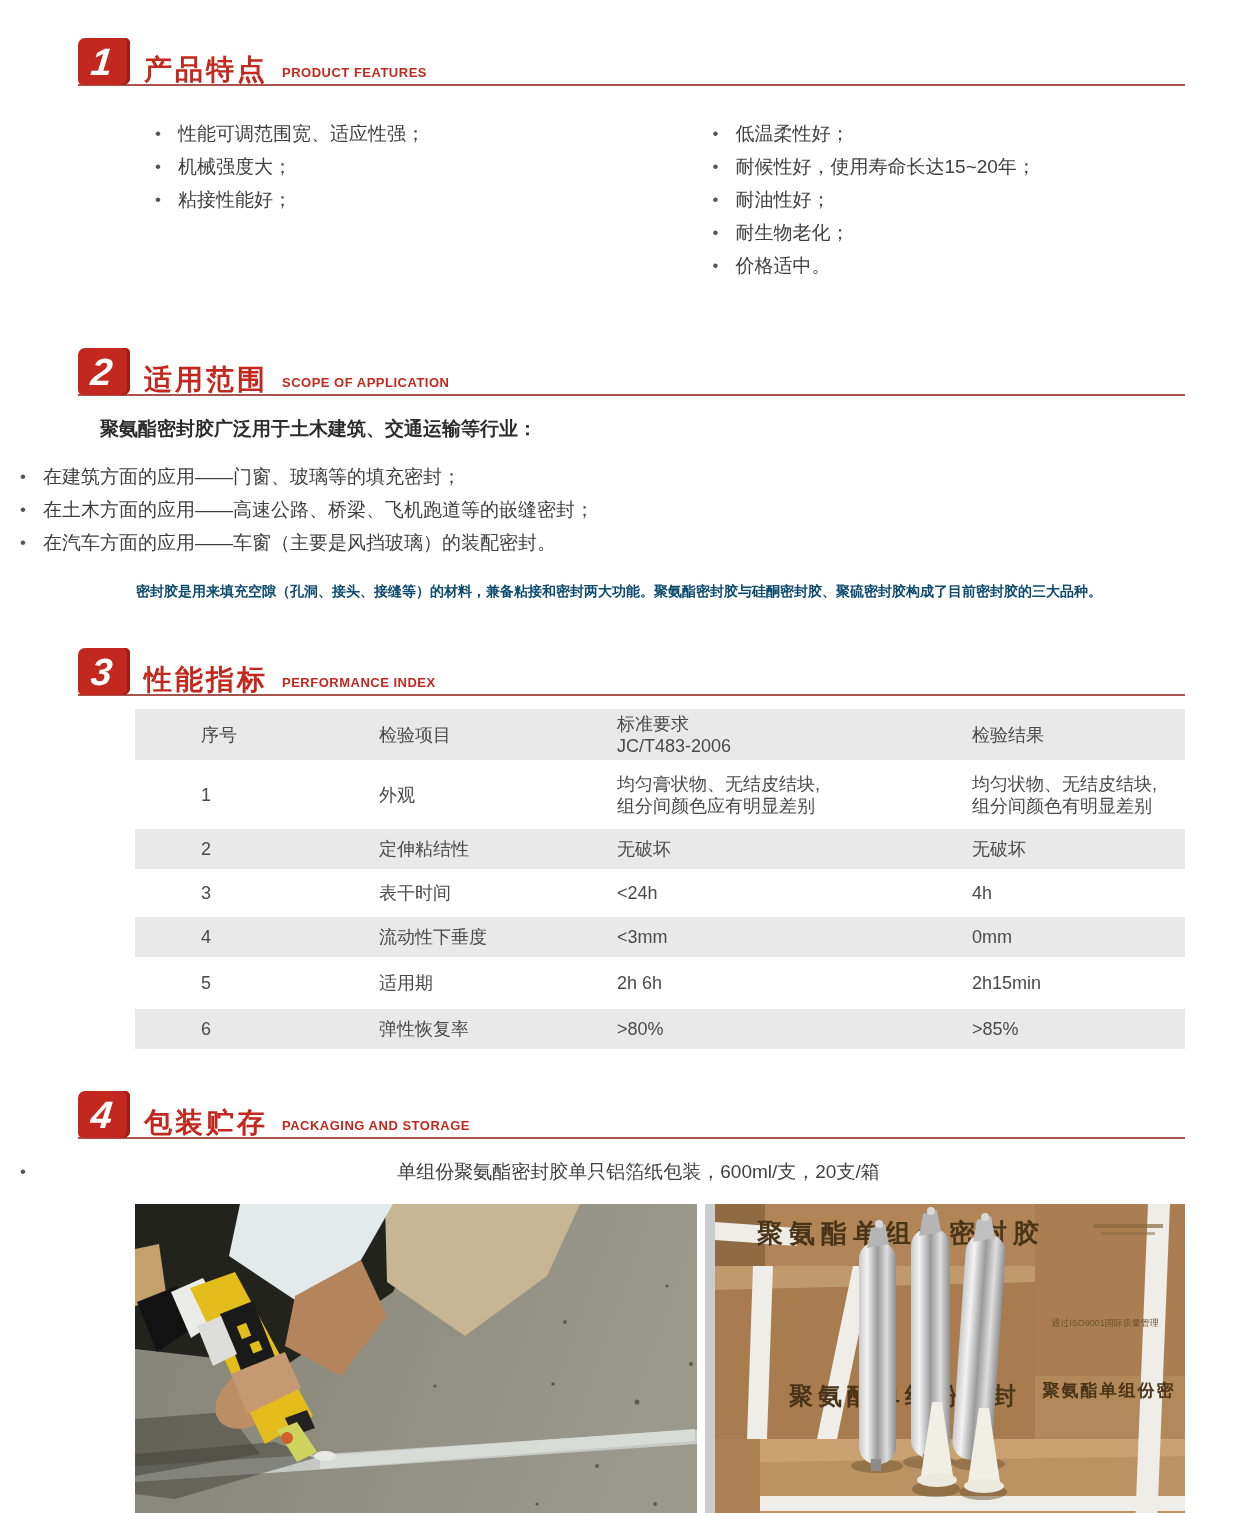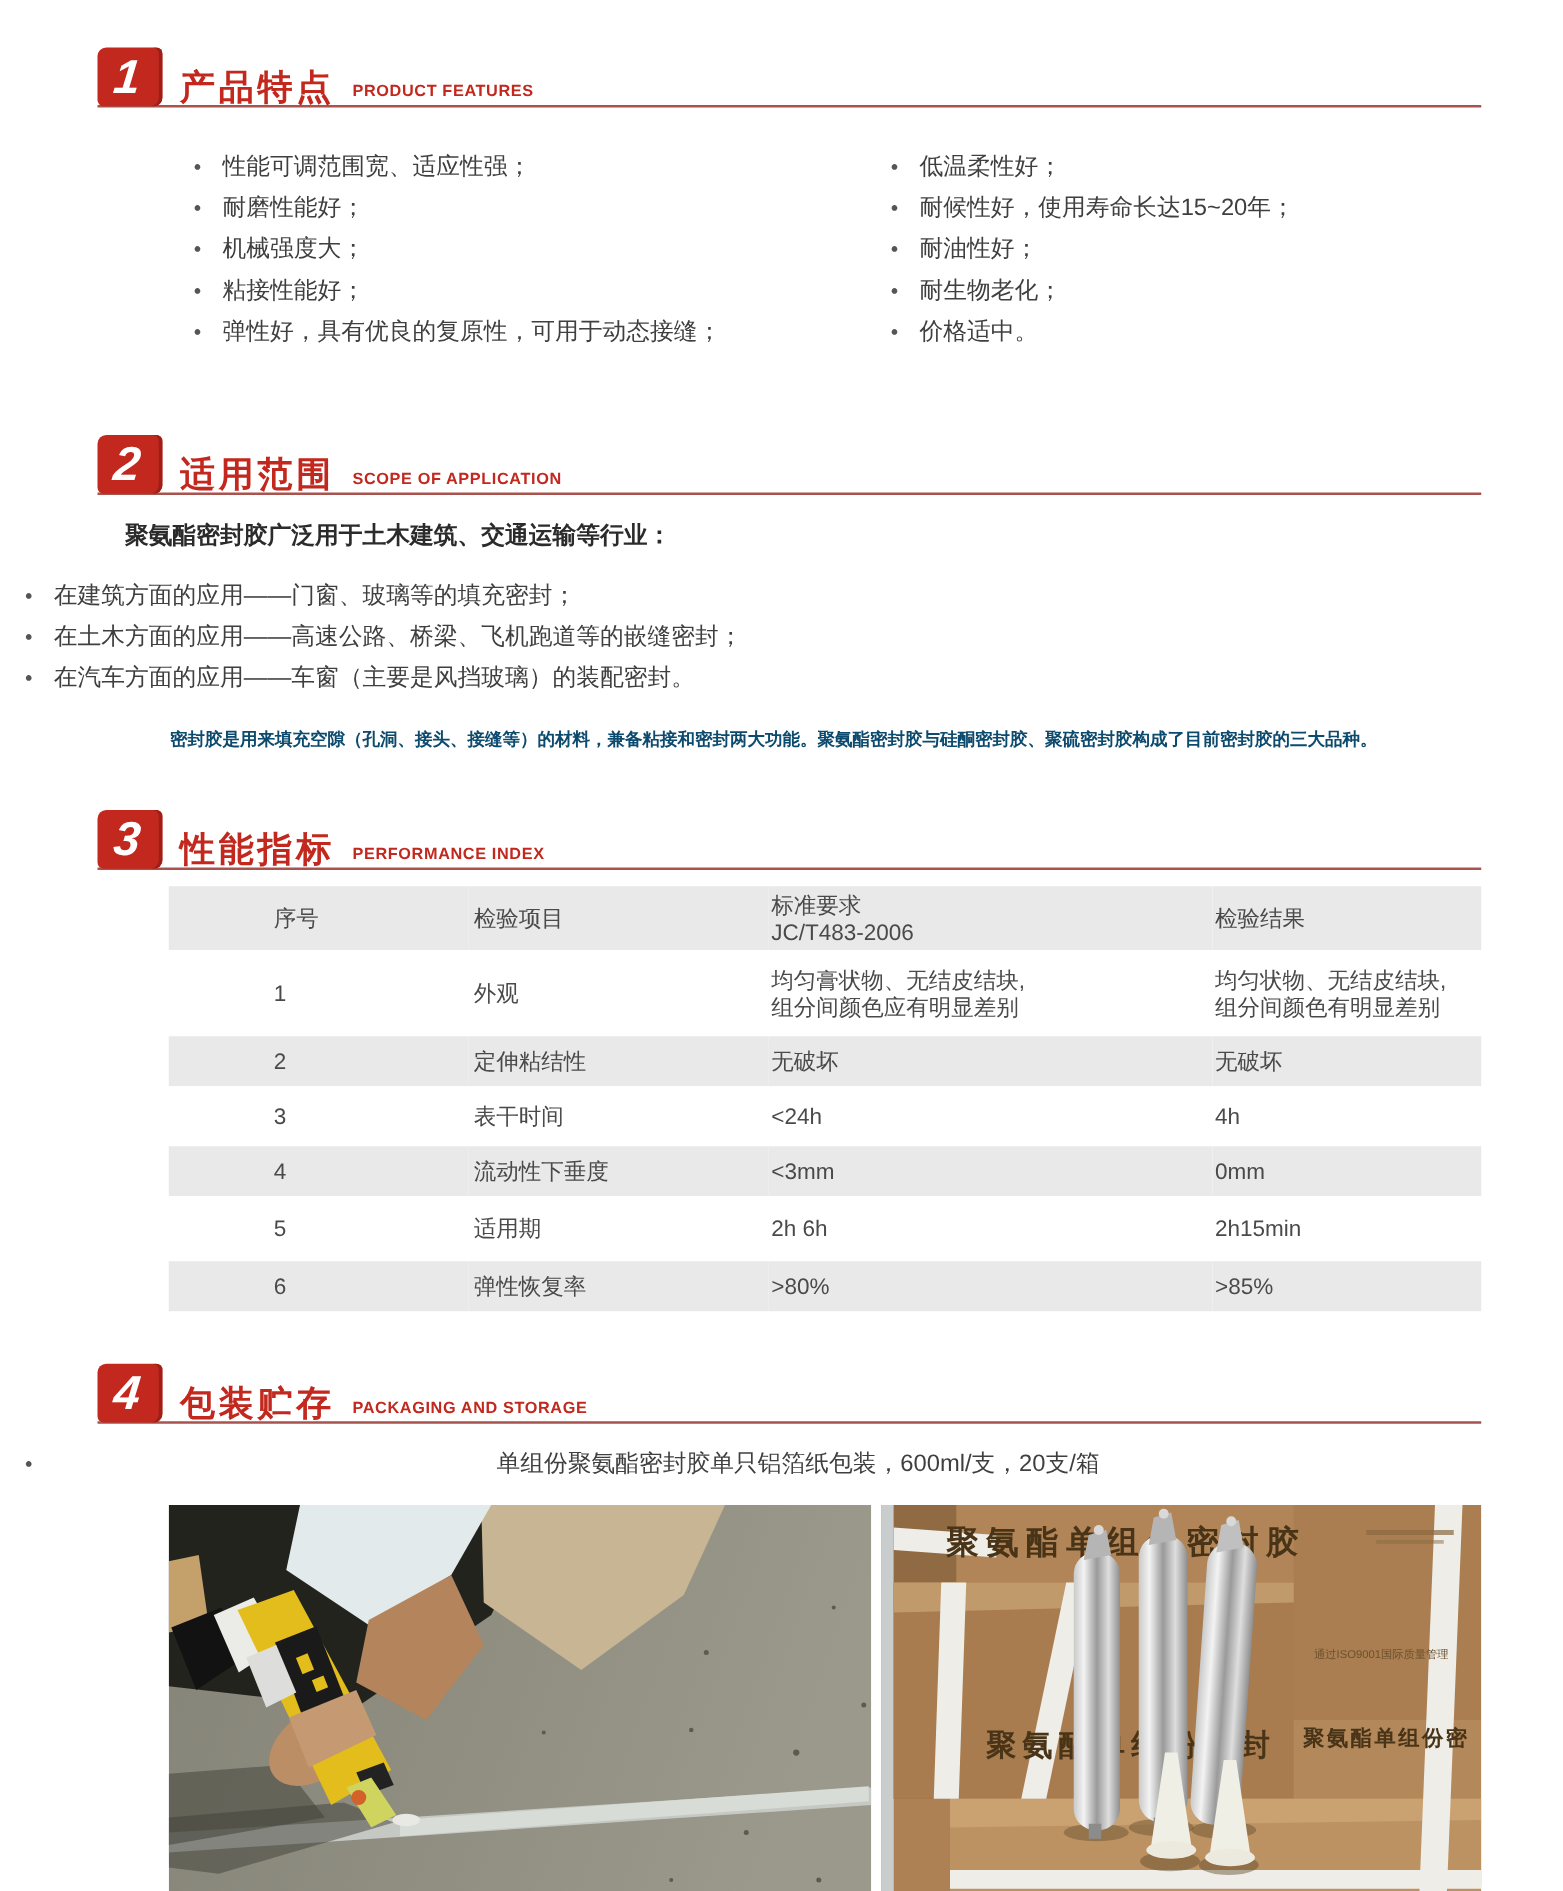--- a/index.html
+++ b/index.html
@@ -34,21 +34,21 @@
   .scope-summary { margin:3px 65px 0 136px; font-size:14px; font-weight:bold; color:#0c4a6e; line-height:33px; }
 
   
   .perf-block { margin-top:40px; }
   table.perf { border-collapse:collapse; margin:13px 0 0 135px; width:1050px;
                font-size:18px; color:#4a4a4a; table-layout:fixed; }
   table.perf th, table.perf td { font-weight:normal; text-align:left; white-space:pre-line;
                vertical-align:middle; padding-top:0; padding-bottom:0; line-height:22px;}
   table.perf col.c1 { width:240px; } table.perf col.c2 { width:240px; }
   table.perf col.c3 { width:355px; } table.perf col.c4 { width:215px; }
-  table.perf th:nth-child(1), table.perf td:nth-child(1) { padding-left:84px; }
+  table.perf th:nth-child(1), table.perf td:nth-child(1) { padding-left:66px; }
   table.perf th:nth-child(2), table.perf td:nth-child(2) { padding-left:4px; }
   table.perf th:nth-child(3), table.perf td:nth-child(3) { padding-left:2px; }
   table.perf th:nth-child(4), table.perf td:nth-child(4) { padding-left:2px; }
   table.perf thead tr { background:#e9e9e9; height:51px; }
   table.perf tbody tr { background:#ffffff; }
   table.perf tbody tr:nth-child(even) { background:#e9e9e9; }
   table.perf tbody tr:nth-child(1) { height:69px; }
   table.perf tbody tr:nth-child(2) { height:40px; }
   table.perf tbody tr:nth-child(3) { height:48px; }
   table.perf tbody tr:nth-child(4) { height:40px; }
@@ -71,24 +71,22 @@
     <header class="sec-header">
       <div class="badge">
         <span>1</span>
       </div>
       <h2 class="sec-title">产品特点</h2>
       <span class="sec-sub">PRODUCT FEATURES</span>
     </header>
     <div class="features">
       <ul class="dots">
         <li>性能可调范围宽、适应性强；</li>
-        <li>耐磨性能好；</li>
         <li>机械强度大；</li>
         <li>粘接性能好；</li>
-        <li>弹性好，具有优良的复原性，可用于动态接缝；</li>
       </ul>
       <ul class="dots">
         <li>低温柔性好；</li>
         <li>耐候性好，使用寿命长达15~20年；</li>
         <li>耐油性好；</li>
         <li>耐生物老化；</li>
         <li>价格适中。</li>
       </ul>
     </div>
   </section>

